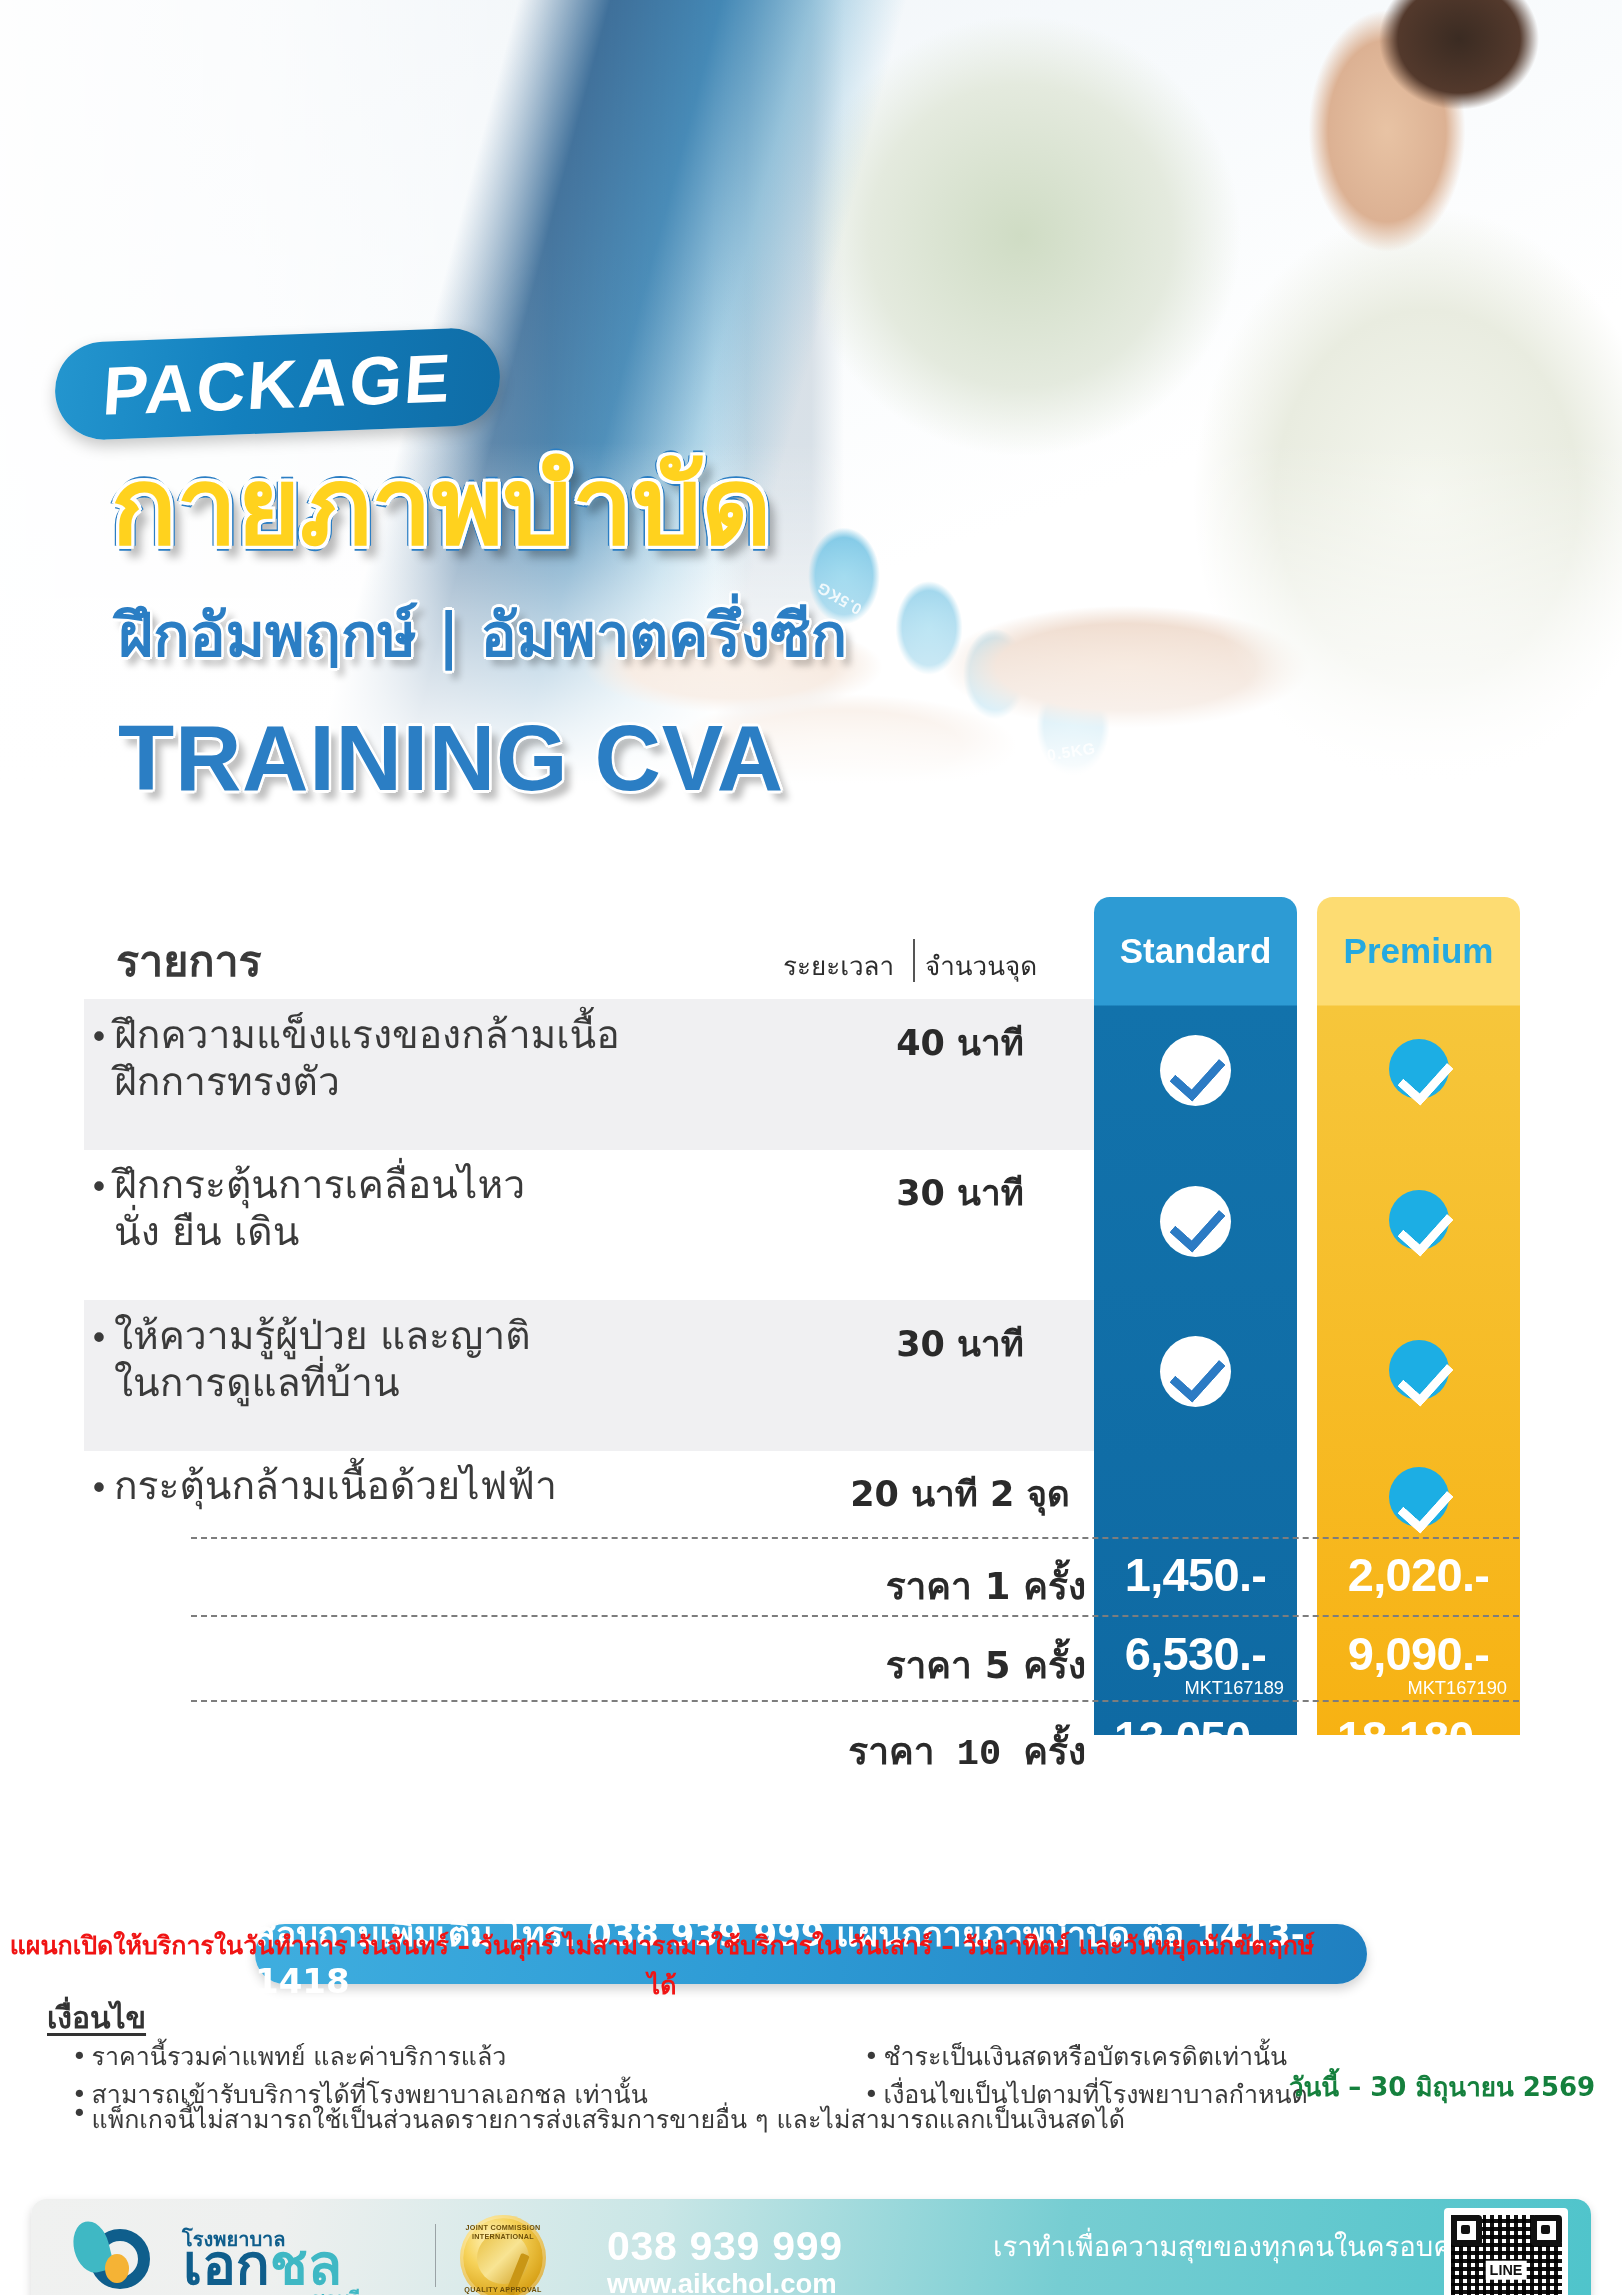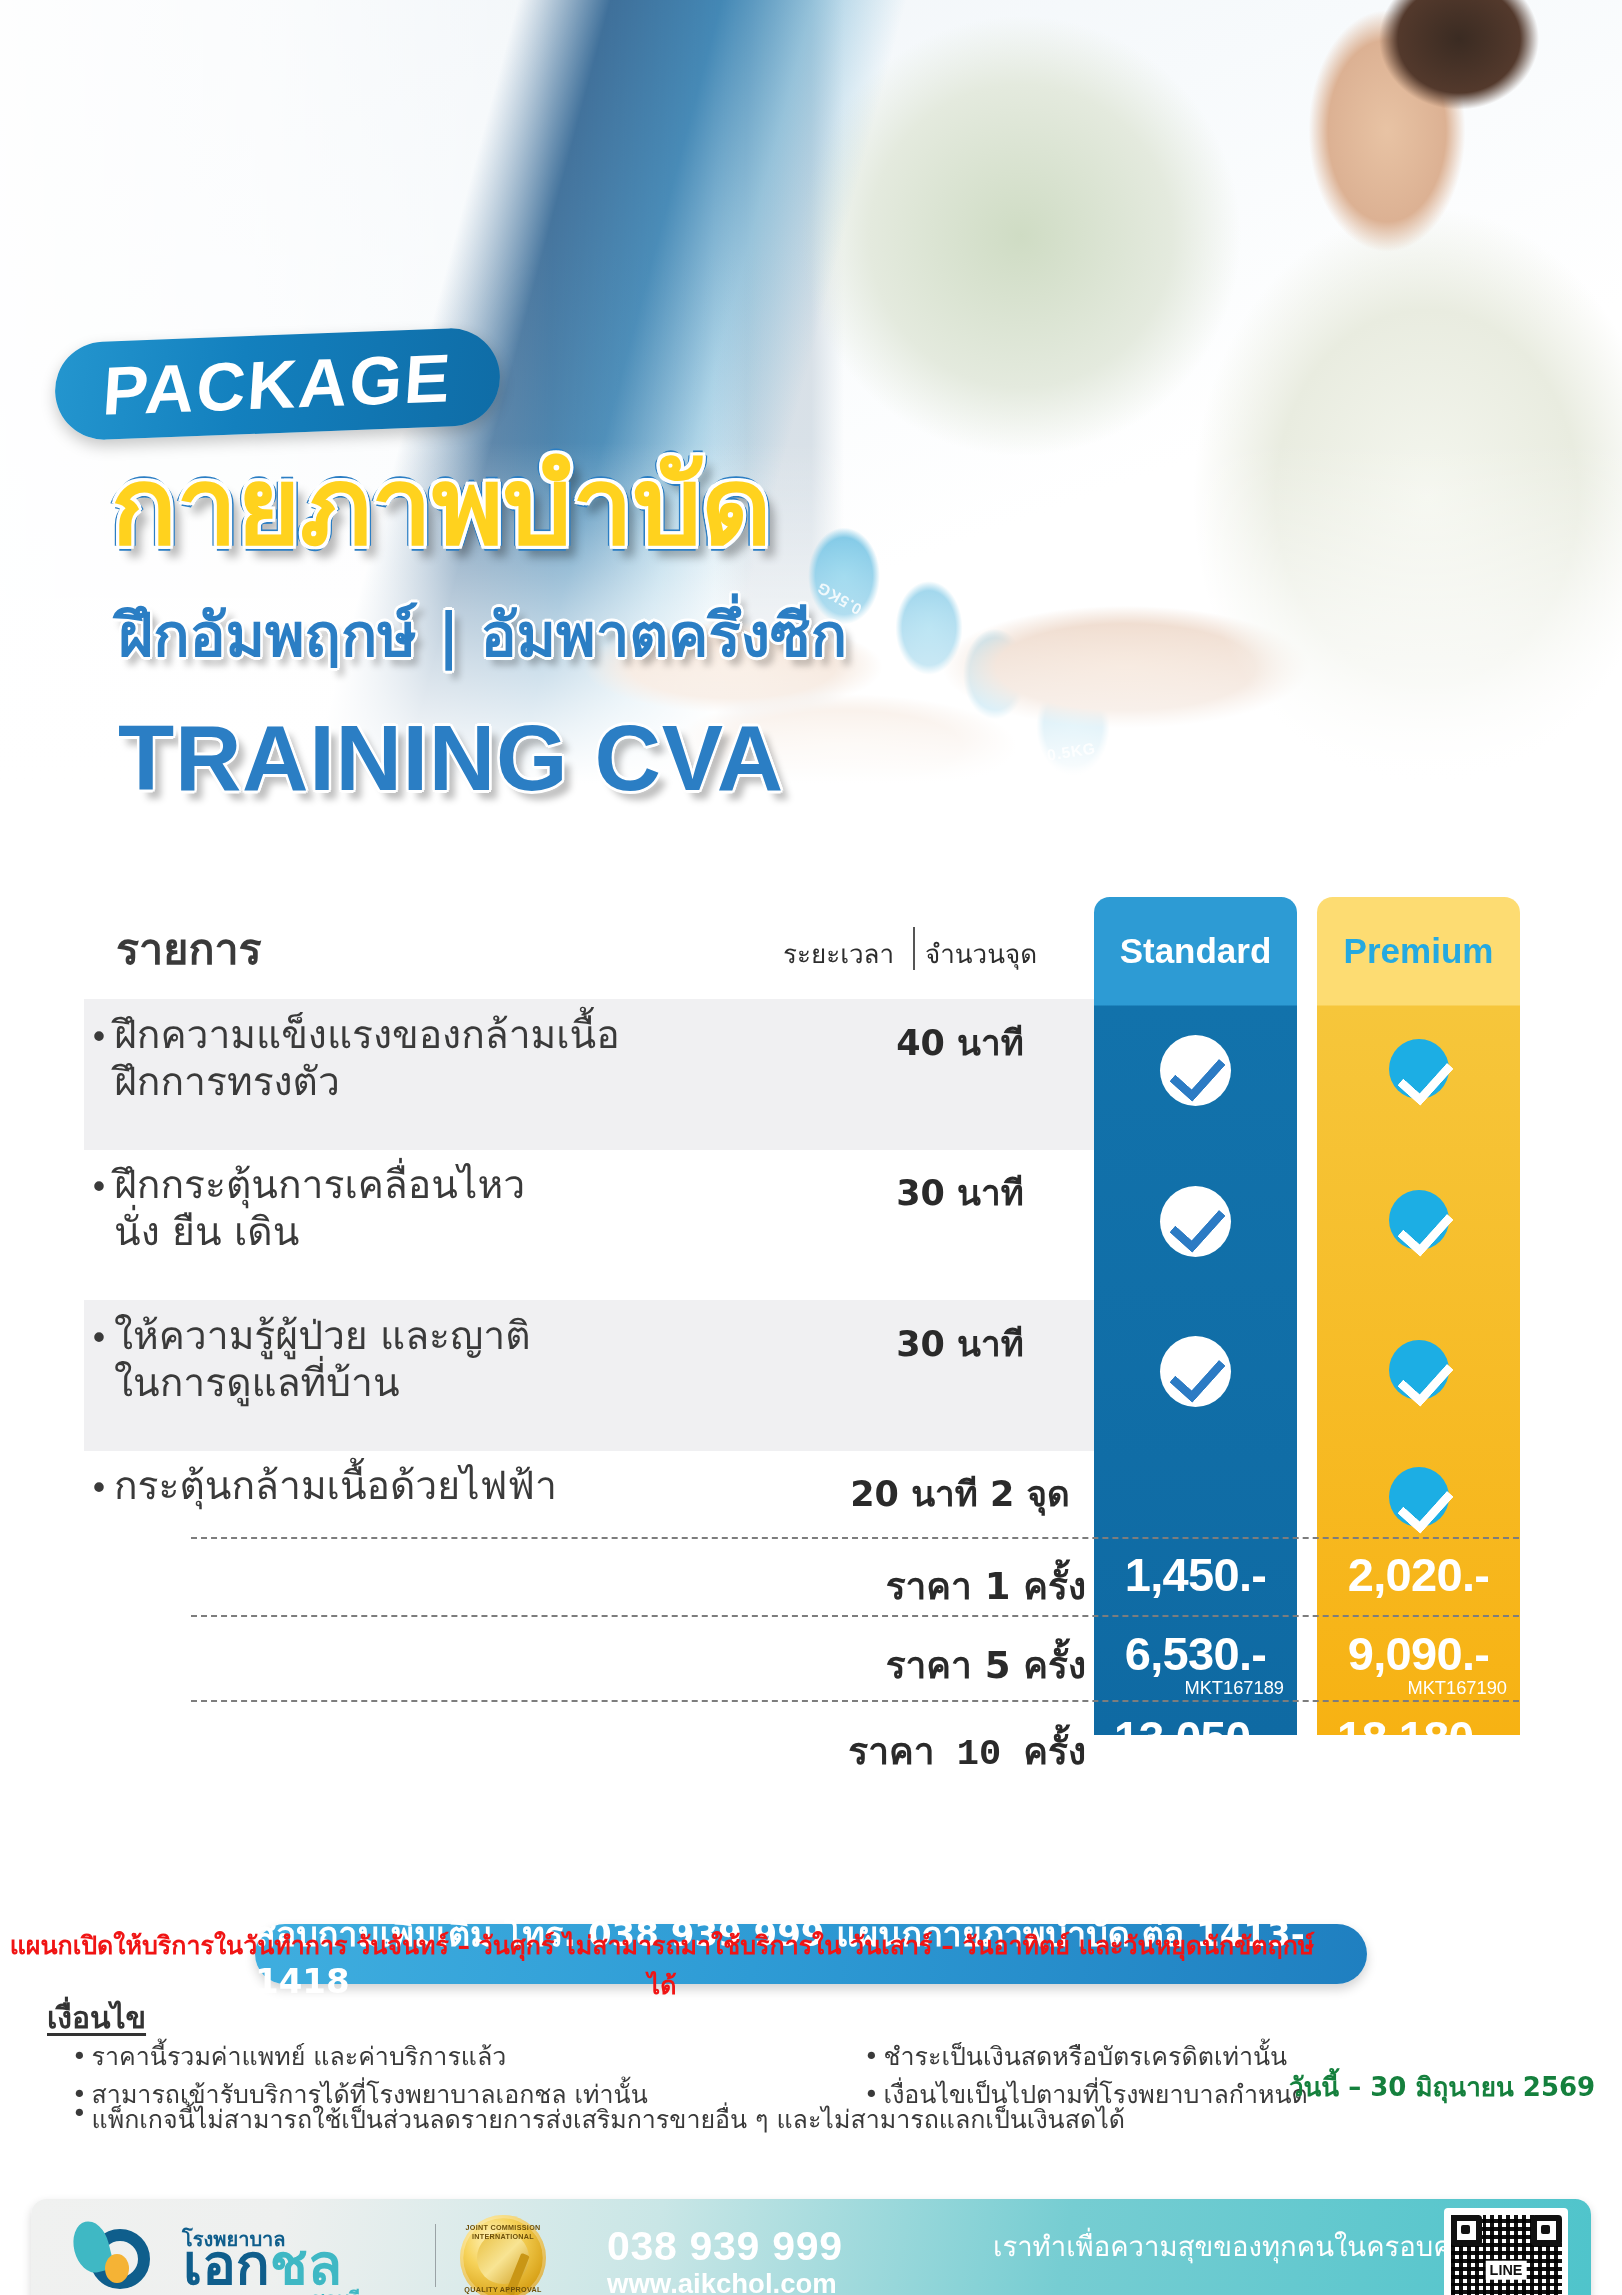--- a/index.html
+++ b/index.html
@@ -182,21 +182,21 @@
     text-align: center;
     font-size: 35px;
     font-weight: bold;
     font-family: "Liberation Sans", sans-serif;
   }
   .col-head-label.std { color: #ffffff; }
   .col-head-label.prm { color: #25A9E0; }
 
   .head-row {
     position: absolute;
-    left: 0; top: 0;
+    left: 0; top: 12px;
     width: 1094px;
     height: 128px;
   }
   .head-item {
     position: absolute;
     left: 116px;
     top: 38px;
     font-size: 43px;
     font-weight: bold;
     color: #3a3a3a;

